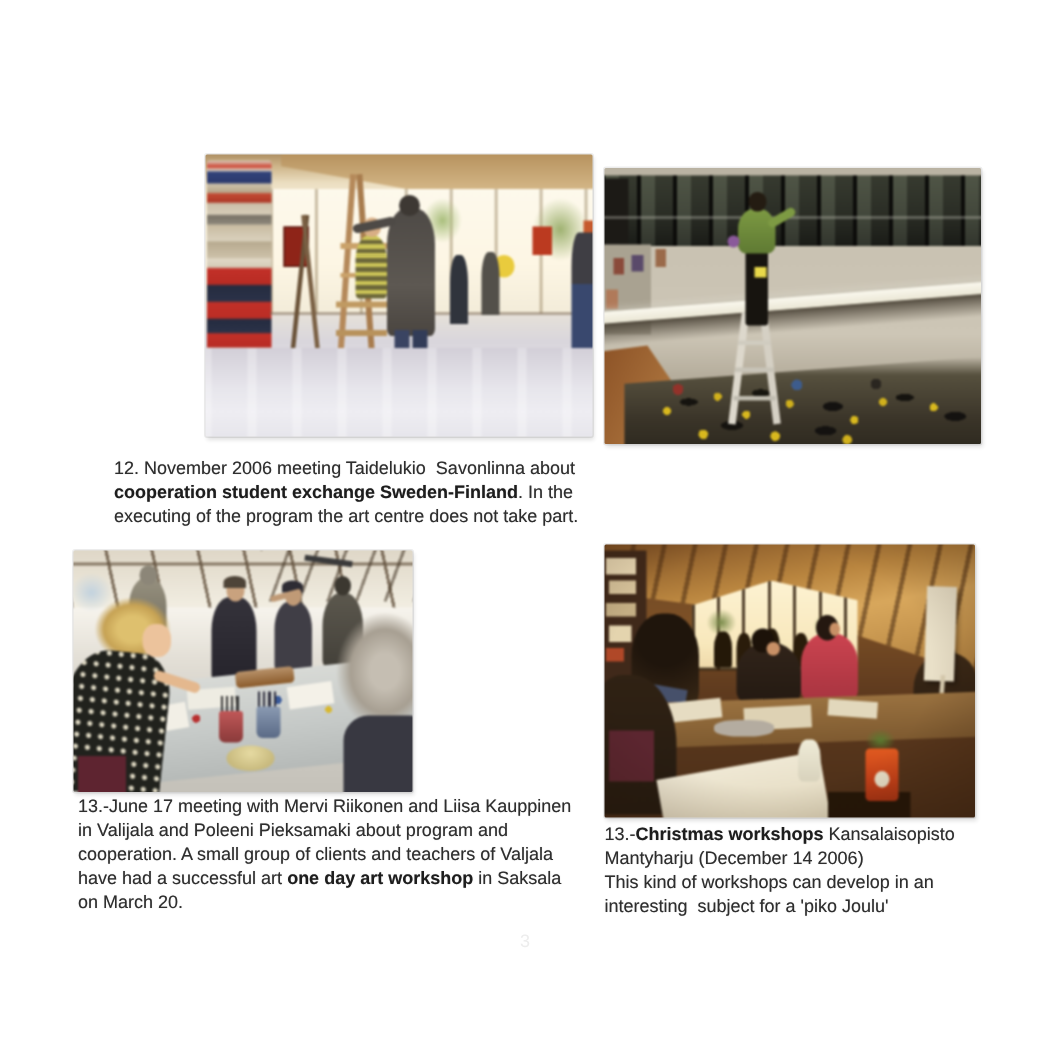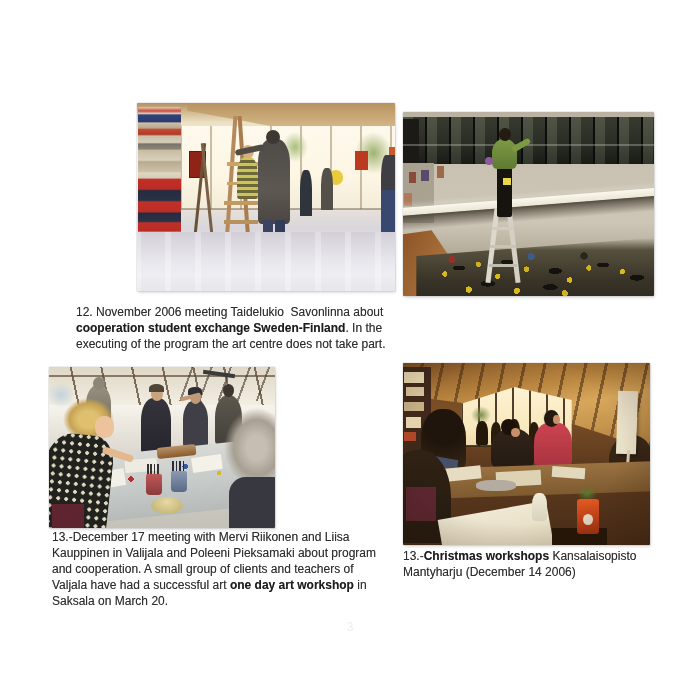--- a/index.html
+++ b/index.html
@@ -362,19 +362,19 @@
       <i class="p4-bigpaper"></i>
       <i class="p4-glue"></i>
       <i class="p4-fgdark"></i>
       <i class="p4-cupsprig"></i>
       <i class="p4-cup"></i>
       <i class="p4-cupdot"></i>
       <i class="p4-vignette"></i>
     </span>
   </div>
 
-  <p class="para" style="left:52px;top:529px;width:329px;"><span>13.-December 17 meeting with Mervi Riikonen and Liisa Kauppinen in Valijala and Poleeni Pieksamaki about program and cooperation. A small group of clients and teachers of Valjala have had a successful art </span><b>one day art workshop</b><span> in Saksala on March 20.</span></p>
-
-  <p class="para" style="left:403px;top:548px;width:240px;"><span>13.-</span><b>Christmas workshops</b><span> Kansalaisopisto Mantyharju (December 14 2006)</span></p>
+  <p class="para" style="left:52px;top:529px;width:329px;"><span>13.-June 17 meeting with Mervi Riikonen and Liisa Kauppinen in Valijala and Poleeni Pieksamaki about program and cooperation. A small group of clients and teachers of Valjala have had a successful art </span><b>one day art workshop</b><span> in Saksala on March 20.</span></p>
+
+  <p class="para" style="left:403px;top:548px;width:240px;"><span>13.-</span><b>Christmas workshops</b><span> Kansalaisopisto Mantyharju (December 14 2006)</span><span class="blockline">This kind of workshops can develop in an interesting  subject for a 'piko Joulu'</span></p>
 
   <div class="pagenum">3</div>
 
 </div>
 
 </body></html>

